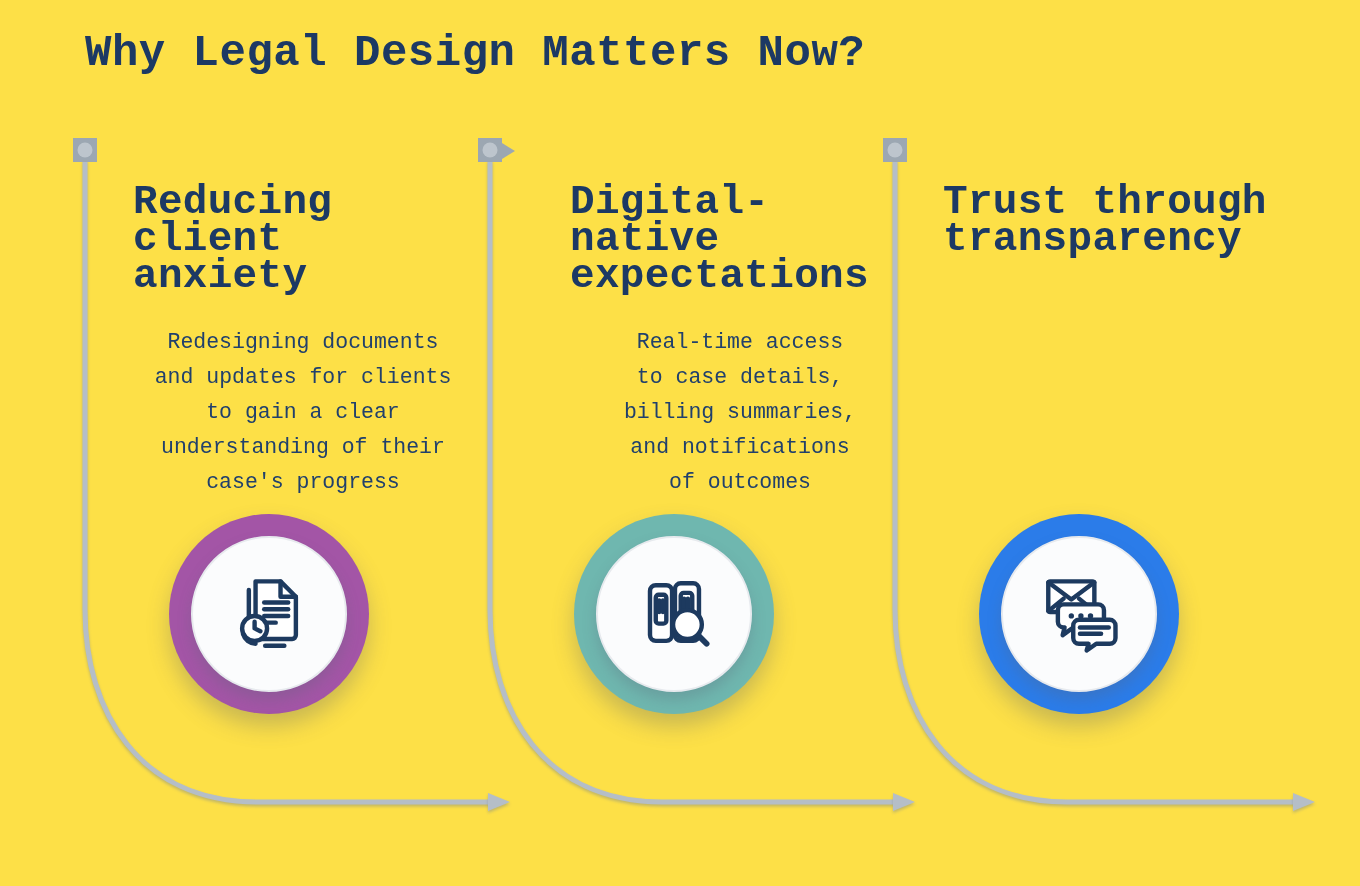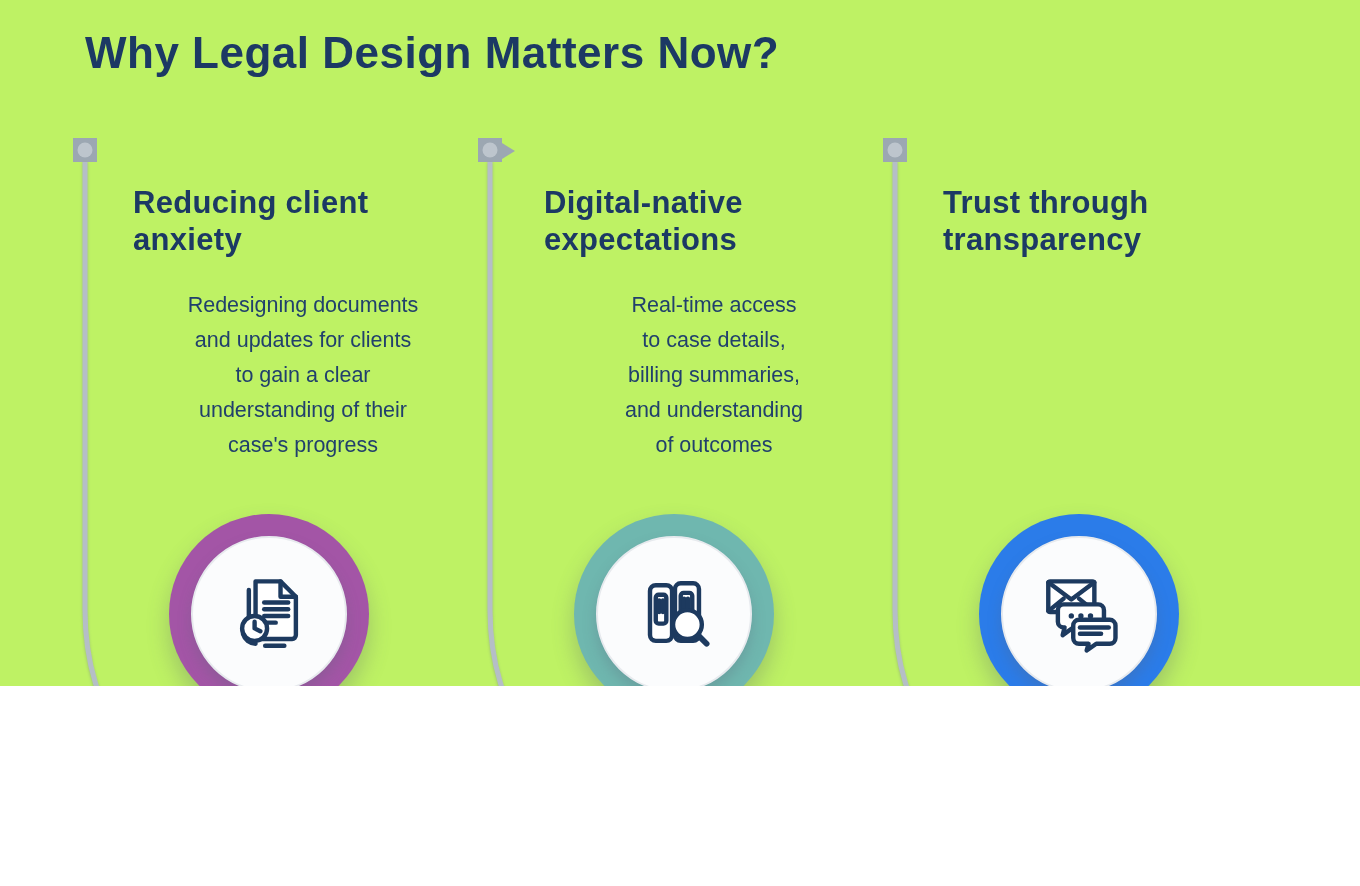--- a/index.html
+++ b/index.html
@@ -1,37 +1,37 @@
 <!DOCTYPE html>
 <html style="--title: #1C3964; --heading: #1C3964; --body: #21406C; --line: #B5BEC7; --marker: #9CA7B2; --marker-dot: #BDC5CD; --icon-stroke: #1D3A5F; --inner-circle: #FBFCFD;"><head>
 <meta charset="utf-8">
 <style>
   html,body{margin:0;padding:0;background:#ffffff;}
   .canvas{
-    position:relative;width:1360px;height:686px;background:#bef264;overflow:hidden;
-    font-family:Liberation Sans, sans-serif;
+    position:relative;width:1360px;height:886px;background:#fde047;overflow:hidden;
+    font-family:Liberation Mono, monospace;
   }
   
   .flow{position:absolute;left:0;top:0;width:1360px;height:886px;}
   .flow .swoosh{
     fill:none;stroke:var(--line,#B5BEC7);stroke-width:5;stroke-linecap:round;
     filter:drop-shadow(0 2px 1.5px rgba(120,130,145,.45));
   }
   .flow .arrow{fill:var(--line,#B5BEC7);filter:drop-shadow(0 2px 1.5px rgba(120,130,145,.45));}
   .flow .marker{fill:var(--marker,#9CA7B2);}
   .flow .marker-dot{fill:var(--marker-dot,#BDC5CD);}
   
   .title{
     position:absolute;left:85px;top:28px;margin:0;
     font-size:44px;font-weight:700;letter-spacing:.5px;color:var(--title,#1C3964);
   }
   
   .col{position:absolute;top:184px;width:340px;}
   .col h2{
-    margin:0;font-size:31px;line-height:37px;font-weight:700;letter-spacing:.3px;
+    margin:0;font-size:41px;line-height:37px;font-weight:700;letter-spacing:.3px;
     color:var(--heading,#1C3964);white-space:pre-line;
   }
   .col p{
     margin:30px 0 0 0;font-size:21.5px;line-height:35px;font-weight:500;
     color:var(--body,#21406C);white-space:pre-line;text-align:center;
   }
   
   .badge{
     position:absolute;top:514px;width:200px;height:200px;border-radius:50%;
     display:flex;align-items:center;justify-content:center;
@@ -76,27 +76,27 @@
   <section class="col" style="left:133px">
     <h2>Reducing client
 anxiety</h2>
     <p>Redesigning documents
 and updates for clients
 to gain a clear
 understanding of their
 case's progress</p>
   </section>
 
-  <section class="col" style="left:544px">
+  <section class="col" style="left:570px">
     <h2>Digital-native
 expectations</h2>
     <p>Real-time access
 to case details,
 billing summaries,
-and understanding
+and notifications
 of outcomes</p>
   </section>
 
   <section class="col" style="left:943px">
     <h2>Trust through
 transparency</h2>
   </section>
 
   <div class="badge" style="left: 169px; background: rgb(163, 85, 166);">
     <div class="badge-inner">

